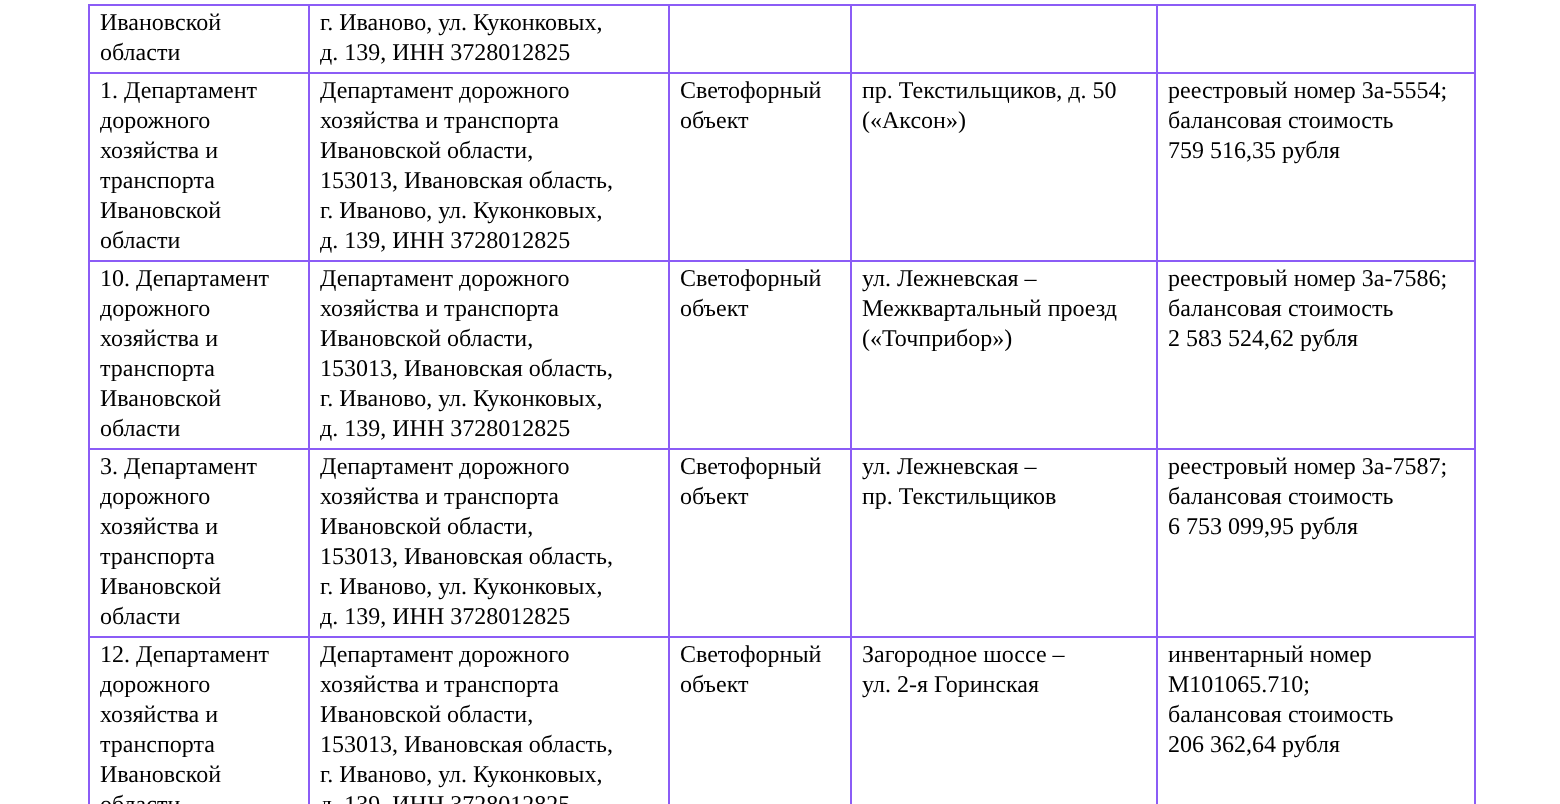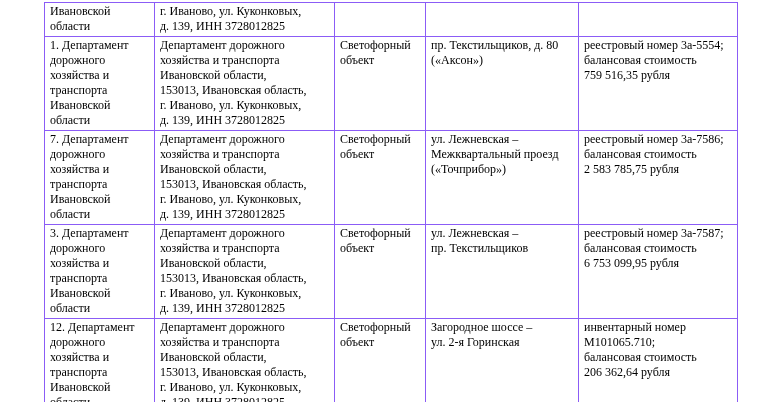--- a/index.html
+++ b/index.html
@@ -74,47 +74,47 @@
 Ивановской
 области</td>
         <td>Департамент дорожного
 хозяйства и транспорта
 Ивановской области,
 153013, Ивановская область,
 г. Иваново, ул. Куконковых,
 д. 139, ИНН 3728012825</td>
         <td>Светофорный
 объект</td>
-        <td>пр. Текстильщиков, д. 80
+        <td>пр. Текстильщиков, д. 50
 («Аксон»)</td>
         <td>реестровый номер 3а-5554;
 балансовая стоимость
 759 516,35 рубля</td>
       </tr>
       <tr>
-        <td>7. Департамент
+        <td>10. Департамент
 дорожного
 хозяйства и
 транспорта
 Ивановской
 области</td>
         <td>Департамент дорожного
 хозяйства и транспорта
 Ивановской области,
 153013, Ивановская область,
 г. Иваново, ул. Куконковых,
 д. 139, ИНН 3728012825</td>
         <td>Светофорный
 объект</td>
         <td>ул. Лежневская –
 Межквартальный проезд
 («Точприбор»)</td>
         <td>реестровый номер 3а-7586;
 балансовая стоимость
-2 583 785,75 рубля</td>
+2 583 524,62 рубля</td>
       </tr>
       <tr>
         <td>3. Департамент
 дорожного
 хозяйства и
 транспорта
 Ивановской
 области</td>
         <td>Департамент дорожного
 хозяйства и транспорта

